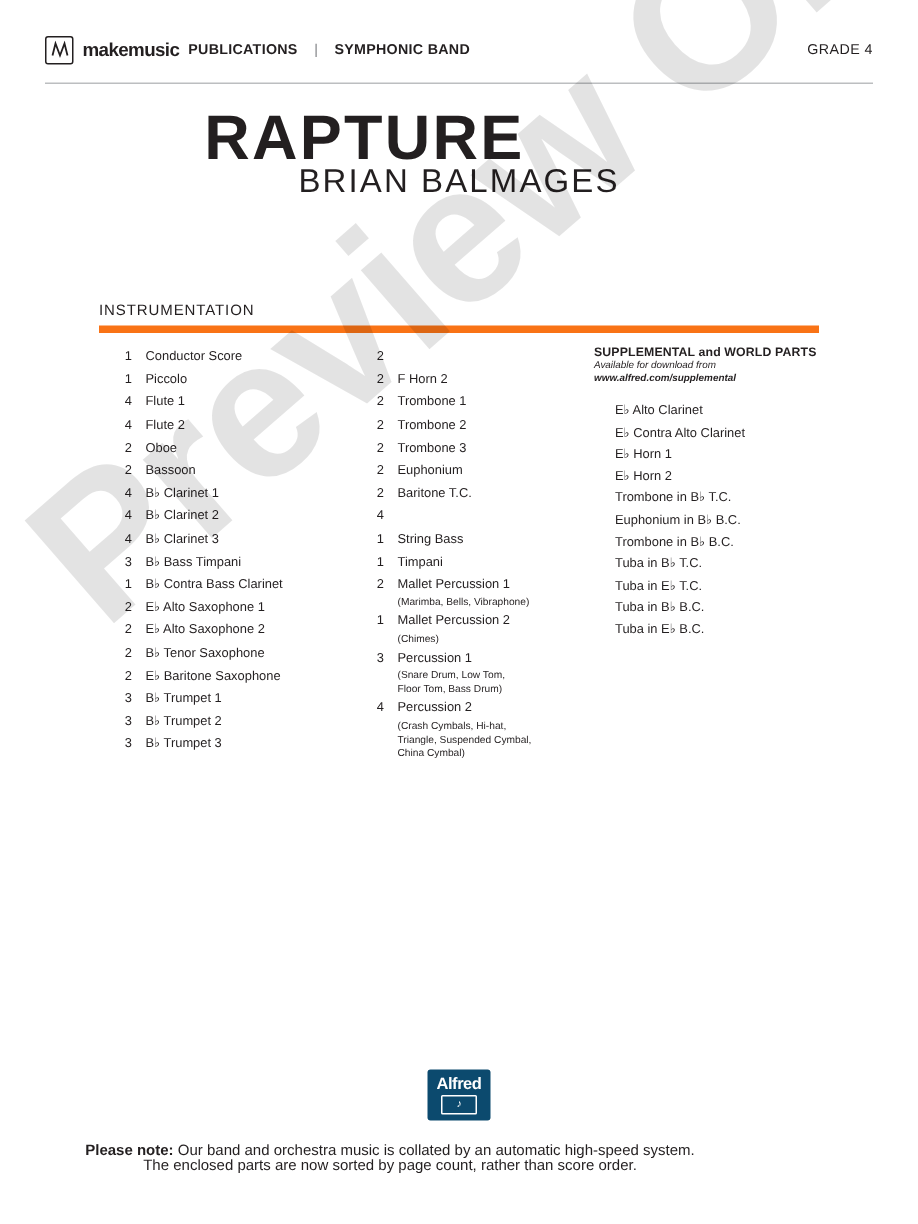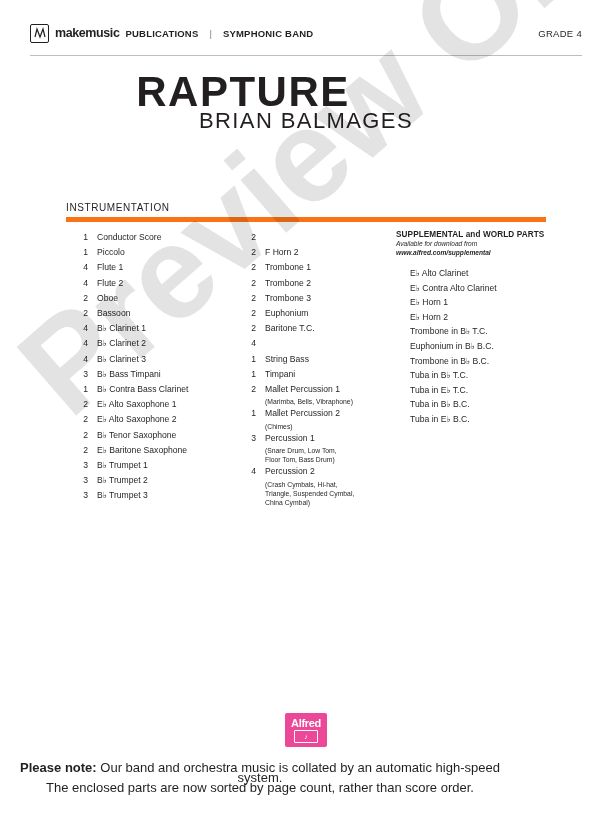--- a/index.html
+++ b/index.html
@@ -186,21 +186,21 @@
   }
 
   
   .logo {
     position: absolute;
     left: 50%;
     transform: translateX(-50%);
     top: 713px;
     width: 42px;
     height: 34px;
-    background: #ec4899;
+    background: #0c4a6e;
     color: #ffffff;
     border-radius: 2px;
     display: flex;
     flex-direction: column;
     align-items: center;
     justify-content: center;
   }
   .logo-word {
     font-size: 11px;
     font-weight: bold;
@@ -218,21 +218,21 @@
     justify-content: center;
     font-size: 7px;
     line-height: 8px;
   }
   .note {
     position: absolute;
     top: 763px;
     left: 0;
     width: 520px;
     text-align: center;
-    font-size: 13px;
+    font-size: 10px;
     line-height: 10px;
   }
   .note b { font-weight: bold; }
 </style>
 </head>
 <body>
 
 <div class="page">
 
   <div class="header">

